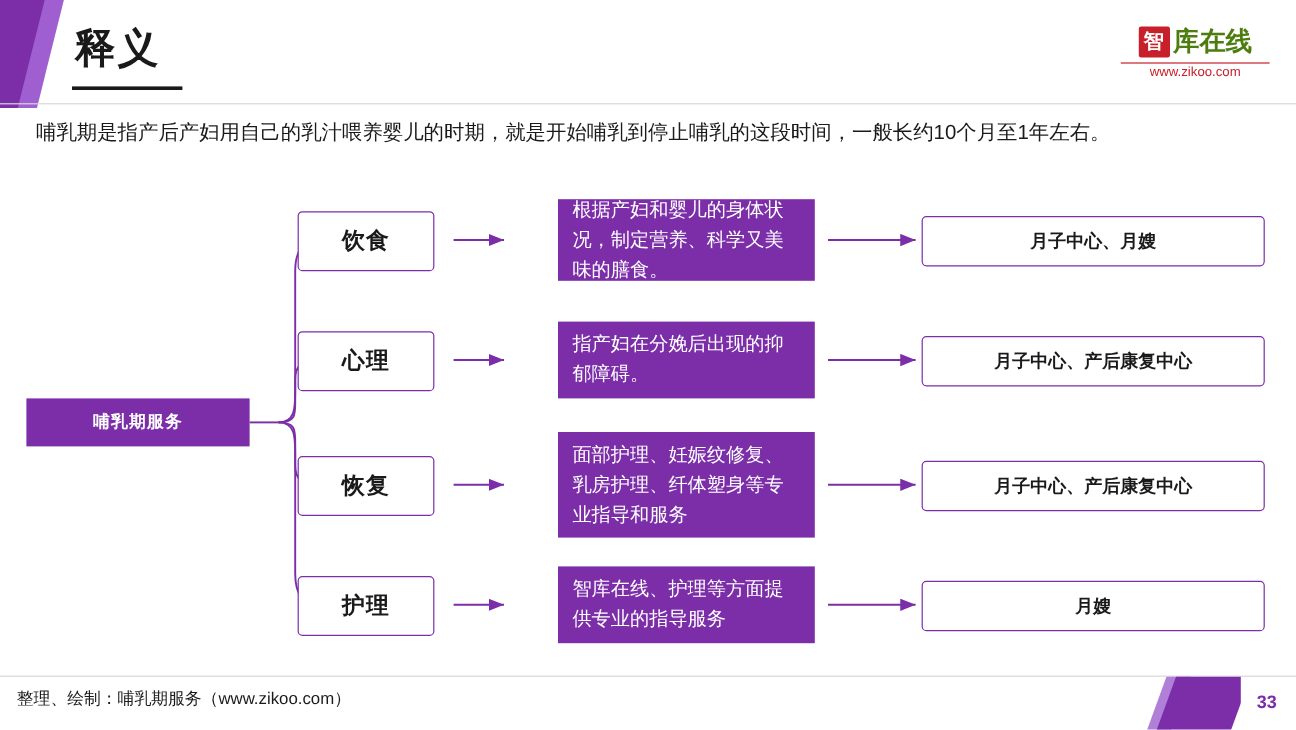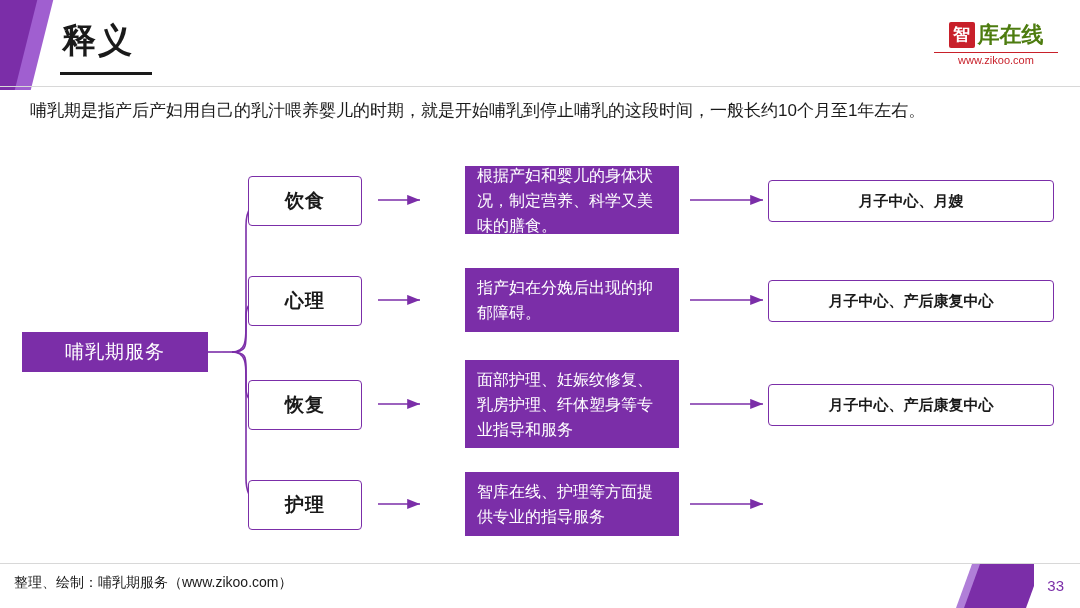--- a/index.html
+++ b/index.html
@@ -138,22 +138,22 @@
   }
 
   .root-node {
     position: absolute;
     left: 22px;
     top: 182px;
     width: 186px;
     height: 40px;
     background: #7b2ea8;
     color: #ffffff;
-    font-size: 19px;
-    font-weight: normal;
+    font-size: 14px;
+    font-weight: bold;
     display: flex;
     align-items: center;
     justify-content: center;
     letter-spacing: 1px;
   }
 
   .cat-node {
     position: absolute;
     left: 248px;
     width: 112px;
@@ -215,21 +215,21 @@
     left: 14px;
     bottom: 16px;
     font-size: 14px;
     color: #1a1a1a;
   }
   .page-number {
     position: absolute;
     right: 16px;
     bottom: 14px;
     font-size: 15px;
-    font-weight: normal;
+    font-weight: bold;
     color: #7b2ea8;
   }
   .footer-accent {
     position: absolute;
     right: 46px;
     bottom: 0;
     width: 96px;
     height: 44px;
     overflow: hidden;
   }
@@ -310,20 +310,21 @@
     <div class="cat-node" style="top:126px;">心理</div>
     <div class="desc-node" style="top:118px; height:64px;">指产妇在分娩后出现的抑郁障碍。</div>
     <div class="target-node" style="top:130px;">月子中心、产后康复中心</div>
 
     <div class="cat-node" style="top:230px;">恢复</div>
     <div class="desc-node" style="top:210px; height:88px;">面部护理、妊娠纹修复、乳房护理、纤体塑身等专业指导和服务</div>
     <div class="target-node" style="top:234px;">月子中心、产后康复中心</div>
 
     <div class="cat-node" style="top:330px;">护理</div>
     <div class="desc-node" style="top:322px; height:64px;">智库在线、护理等方面提供专业的指导服务</div>
+    <div class="target-node" style="top:334px;">月嫂</div>
   </div>
 
   <div class="footer-rule"></div>
   <div class="footer-text">整理、绘制：哺乳期服务（www.zikoo.com）</div>
   <div class="footer-accent">
     <div class="f2"></div>
     <div class="f1"></div>
   </div>
   <div class="page-number">33</div>
 

